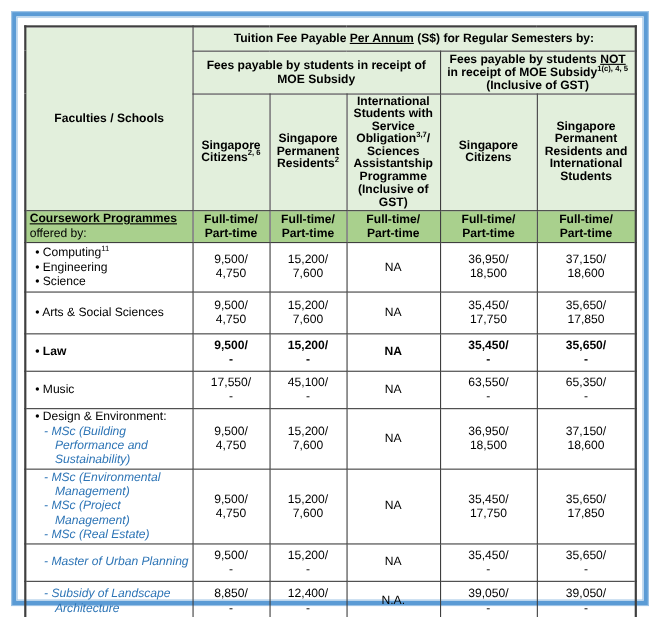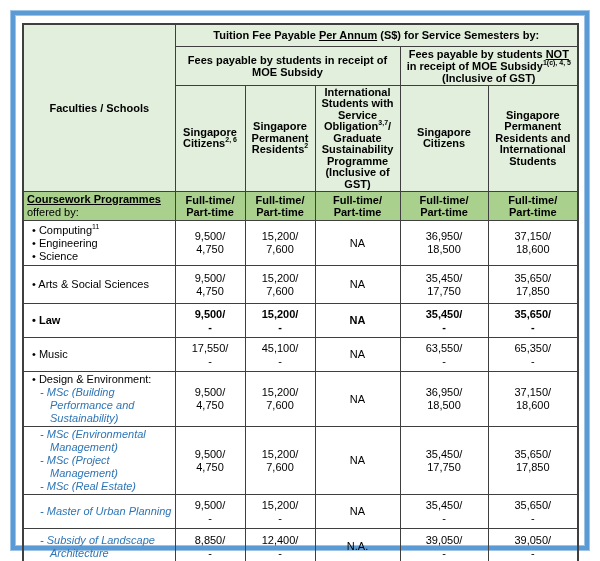--- a/index.html
+++ b/index.html
@@ -70,21 +70,21 @@
               <col style="width:88px">
               <col style="width:90px">
   </colgroup>
 
   <tbody>
               <tr class="rA">
     <td rowspan="3" class="green-light hdr">
       <span>Faculties / Schools</span>
     </td>
     <td colspan="5" class="green-light hdr">
-      <span>Tuition Fee Payable </span><span class="u">Per Annum</span><span> (S$) for Service Semesters by:</span>
+      <span>Tuition Fee Payable </span><span class="u">Per Annum</span><span> (S$) for Regular Semesters by:</span>
     </td>
   </tr>
 
   <tr class="rB">
     <td colspan="3" class="green-light hdr">
       <span>Fees payable by students in receipt of MOE Subsidy</span>
     </td>
     <td colspan="2" class="green-light hdr">
       <div><span>Fees payable by students </span><span class="u">NOT</span><span> in receipt of MOE Subsidy</span><sup>1(c), 4, 5</sup></div>
       <div>(Inclusive of GST)</div>
@@ -92,21 +92,21 @@
   </tr>
 
   <tr class="rC">
     <td class="green-light col-head">
       <span>Singapore Citizens</span><sup>2, 6</sup>
     </td>
     <td class="green-light col-head">
       <span>Singapore Permanent Residents</span><sup>2</sup>
     </td>
     <td class="green-light col-head">
-      <span>International Students with Service Obligation</span><sup>3,7</sup><span>/ Graduate Sustainability Programme (Inclusive of GST)</span>
+      <span>International Students with Service Obligation</span><sup>3,7</sup><span>/ Sciences Assistantship Programme (Inclusive of GST)</span>
     </td>
     <td class="green-light col-head">
       <span>Singapore Citizens</span>
     </td>
     <td class="green-light col-head">
       <span>Singapore Permanent Residents and International Students</span>
     </td>
   </tr>
 
   <tr class="rD">

